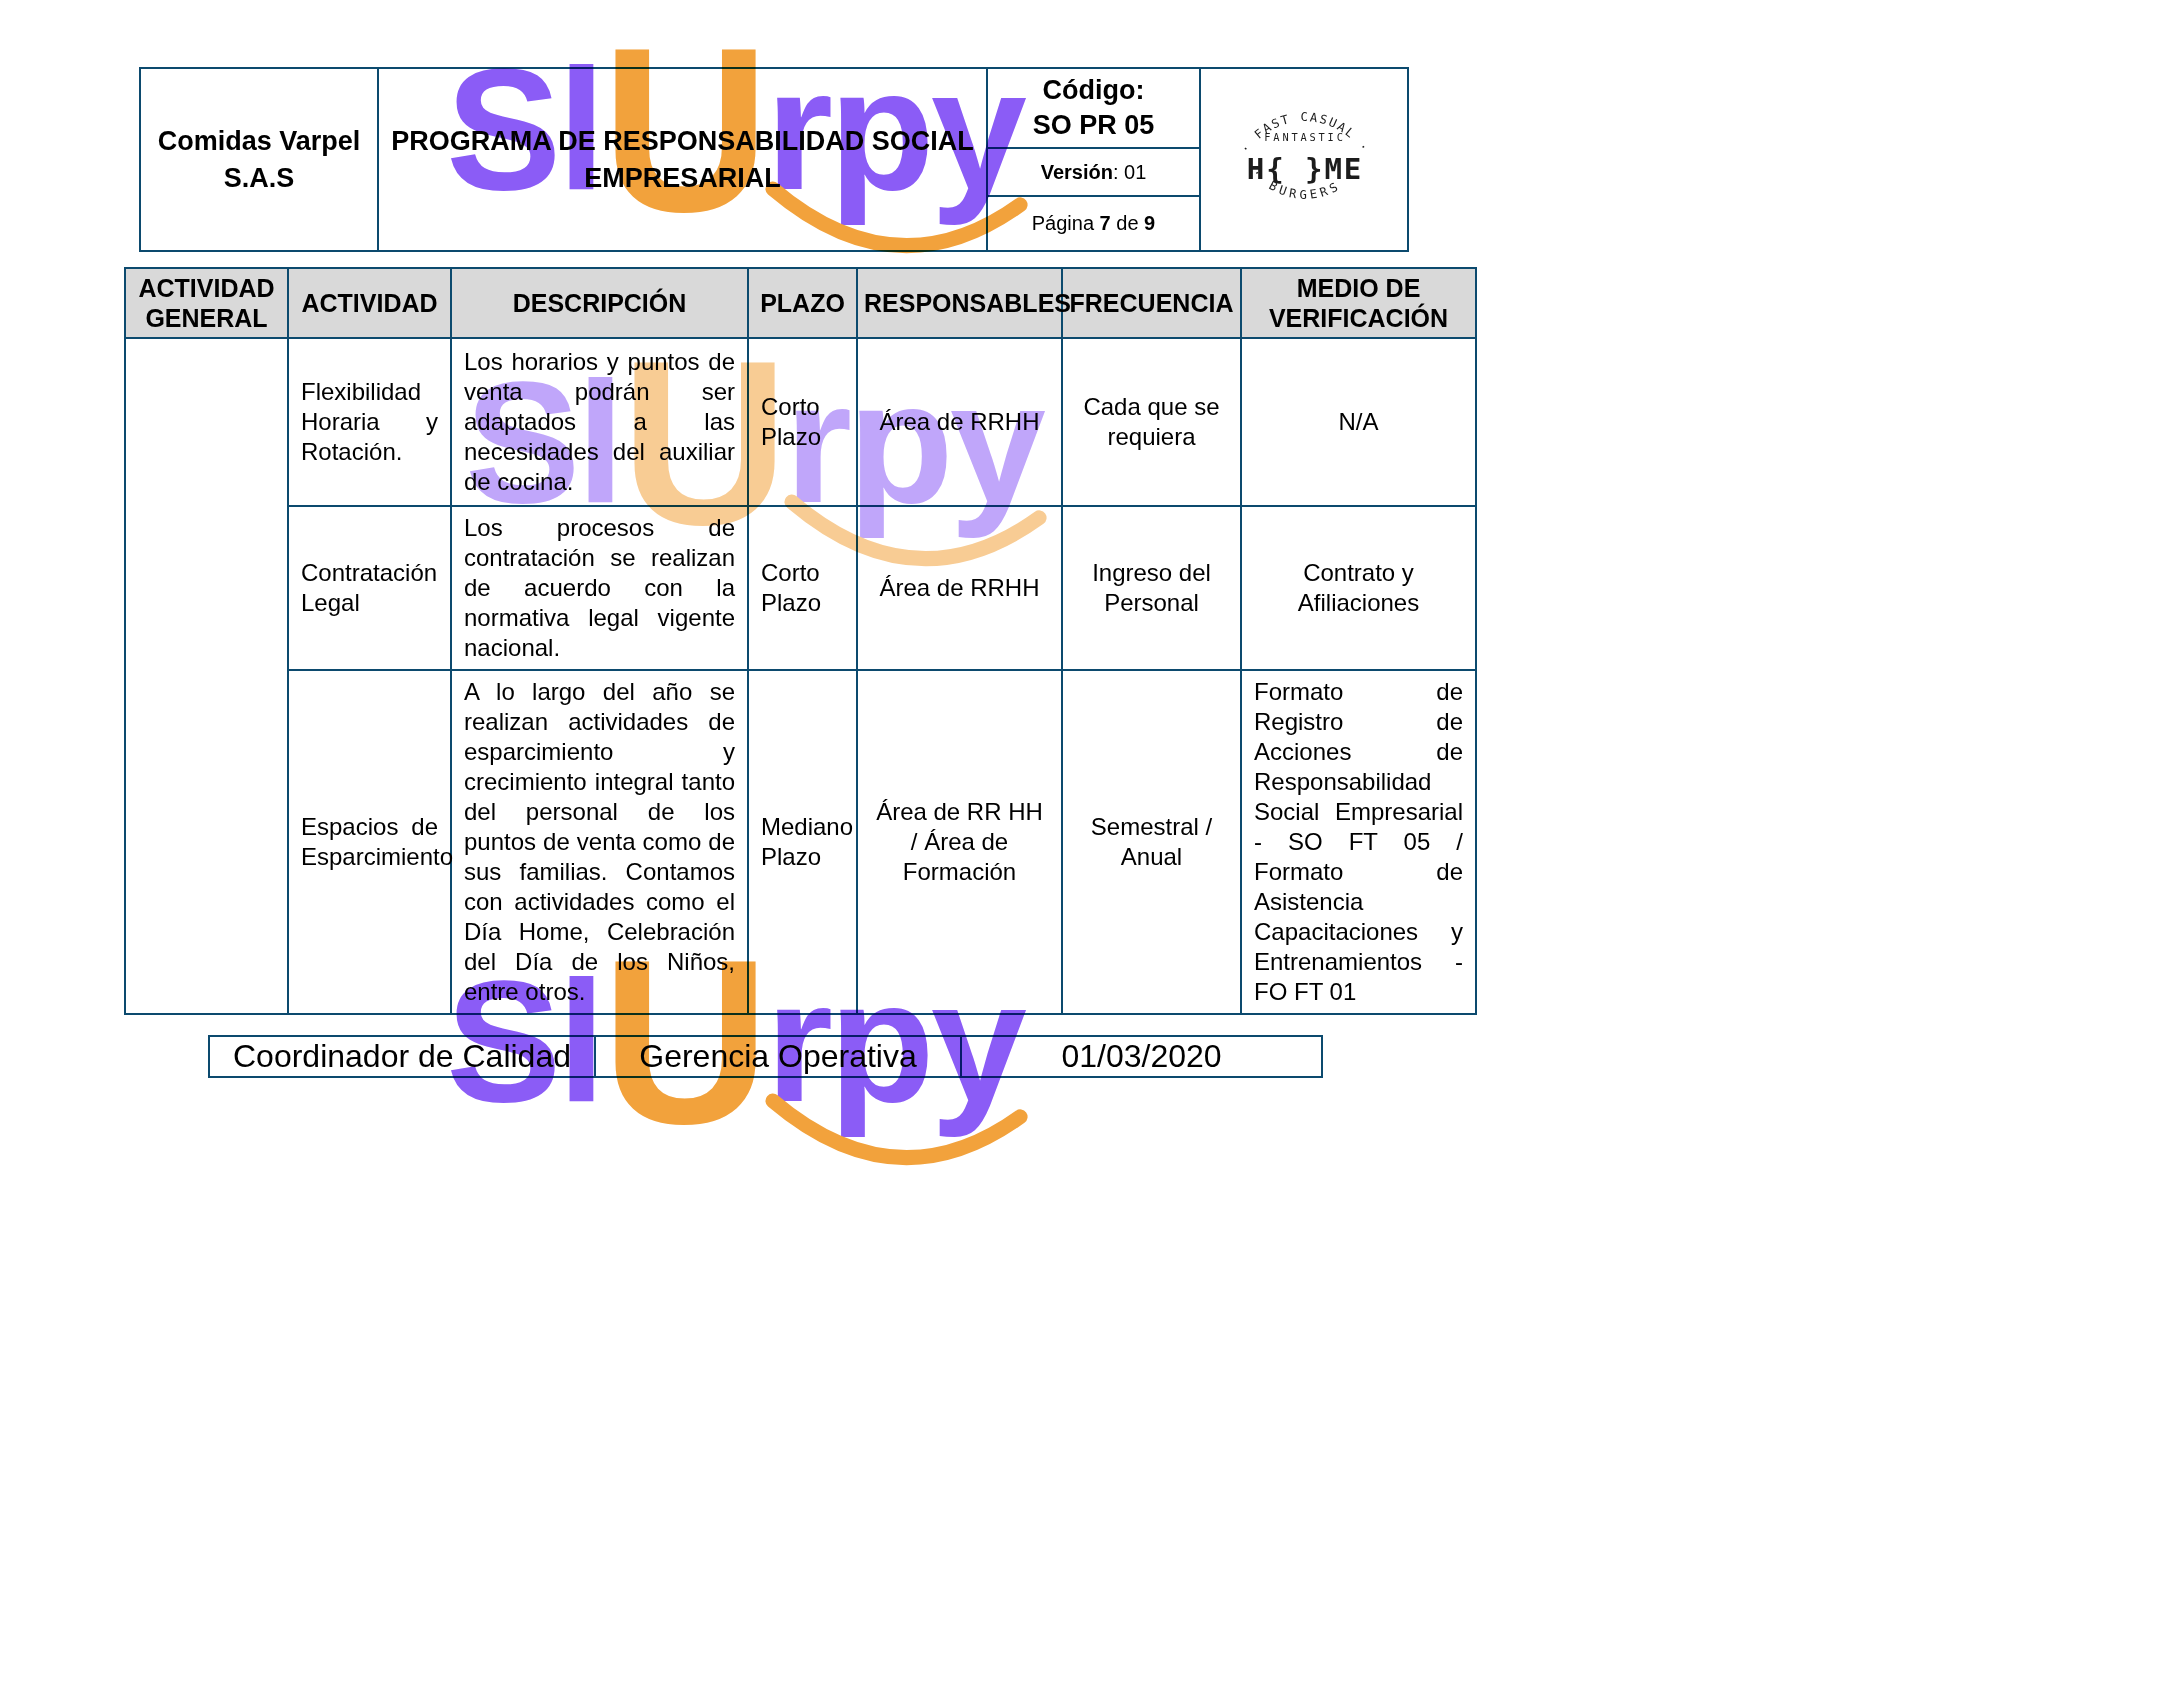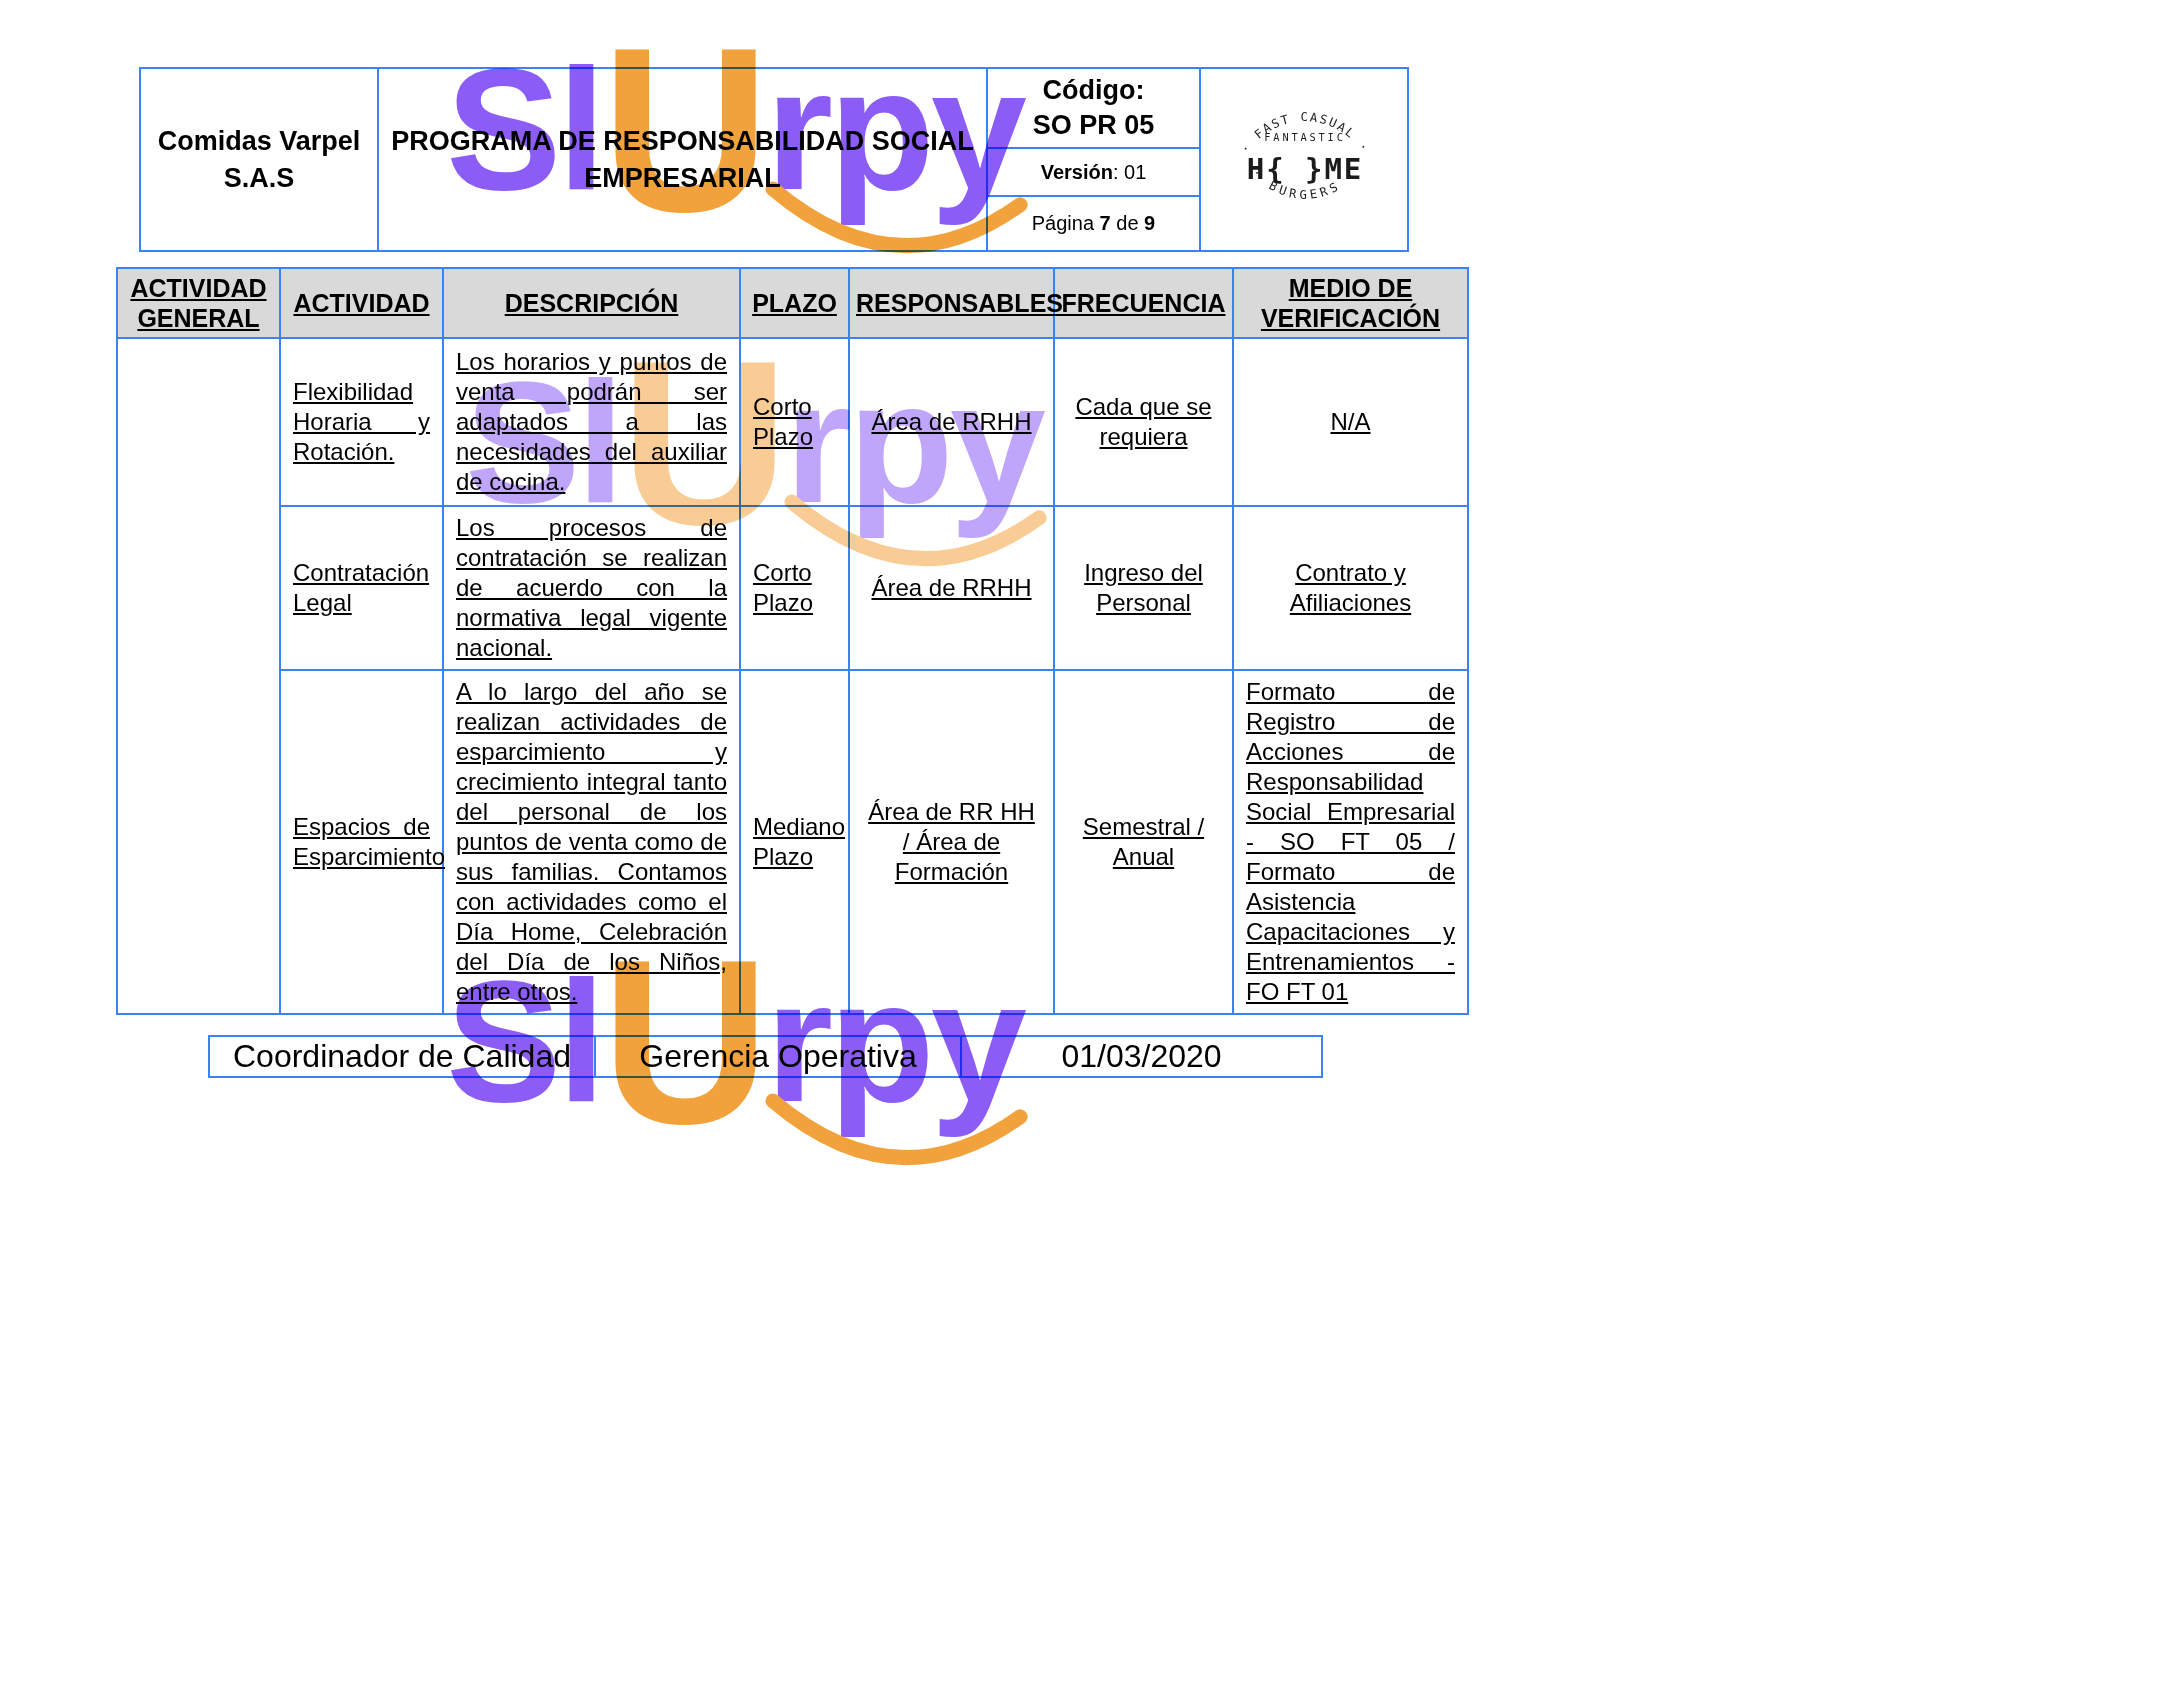--- a/index.html
+++ b/index.html
@@ -1,38 +1,38 @@
 <!DOCTYPE html>
 <html><head>
 <meta charset="utf-8">
 <style>
   * { box-sizing: border-box; }
   body { margin: 0; font-family: "Liberation Sans", sans-serif; color: #000; background: #fff; }
   #page { position: relative; width: 2178px; height: 1683px; background: #ffffff; overflow: hidden; }
 
   table { border-collapse: collapse; table-layout: fixed; }
-  td, th { border: 2px solid #3b82f6; vertical-align: middle; margin-top: 48px; }
+  td, th { border: 2px solid #0c4a6e; vertical-align: middle; margin-top: 48px; }
 
   
   .header-table { position: absolute; left: 139px; top: 67px; width: 1267px; }
   .header-table td { text-align: center; padding: 4px 10px; }
   .header-table tr.h1 { height: 73px; }
   .header-table tr.h2 { height: 48px; }
   .header-table tr.h3 { height: 55px; }
   .company-cell { font-size: 27px; font-weight: bold; line-height: 1.35; }
   .title-cell { font-size: 27px; font-weight: bold; line-height: 1.35; }
   .code-cell { font-size: 27px; font-weight: bold; line-height: 1.3; }
   .version-cell, .pagina-cell { font-size: 20px; }
   .bold { font-weight: bold; }
   .logo-cell { padding: 0; }
   .logo-cell svg { display: block; margin: 0 auto; }
   .stamp-text { fill: #1c1c1c; font-family: "DejaVu Sans Mono", monospace; }
 
   
-  .main-table { position: absolute; left: 116px; top: 267px; width: 1351px; text-decoration: underline; }
+  .main-table { position: absolute; left: 124px; top: 267px; width: 1351px; }
   .main-table th { background: #d9d9d9; font-size: 25px; font-weight: bold; text-align: center; line-height: 1.2; padding: 4px 6px; }
   .main-table tr.hrow { height: 66px; }
   .main-table tr.r1 { height: 168px; }
   .main-table tr.r2 { height: 142px; }
   .main-table tr.r3 { height: 289px; }
   .main-table td { font-size: 24px; line-height: 1.25; padding: 6px 12px; }
   .just { text-align: justify; }
   .ctr  { text-align: center; }
   .leftal { text-align: left; }
 

